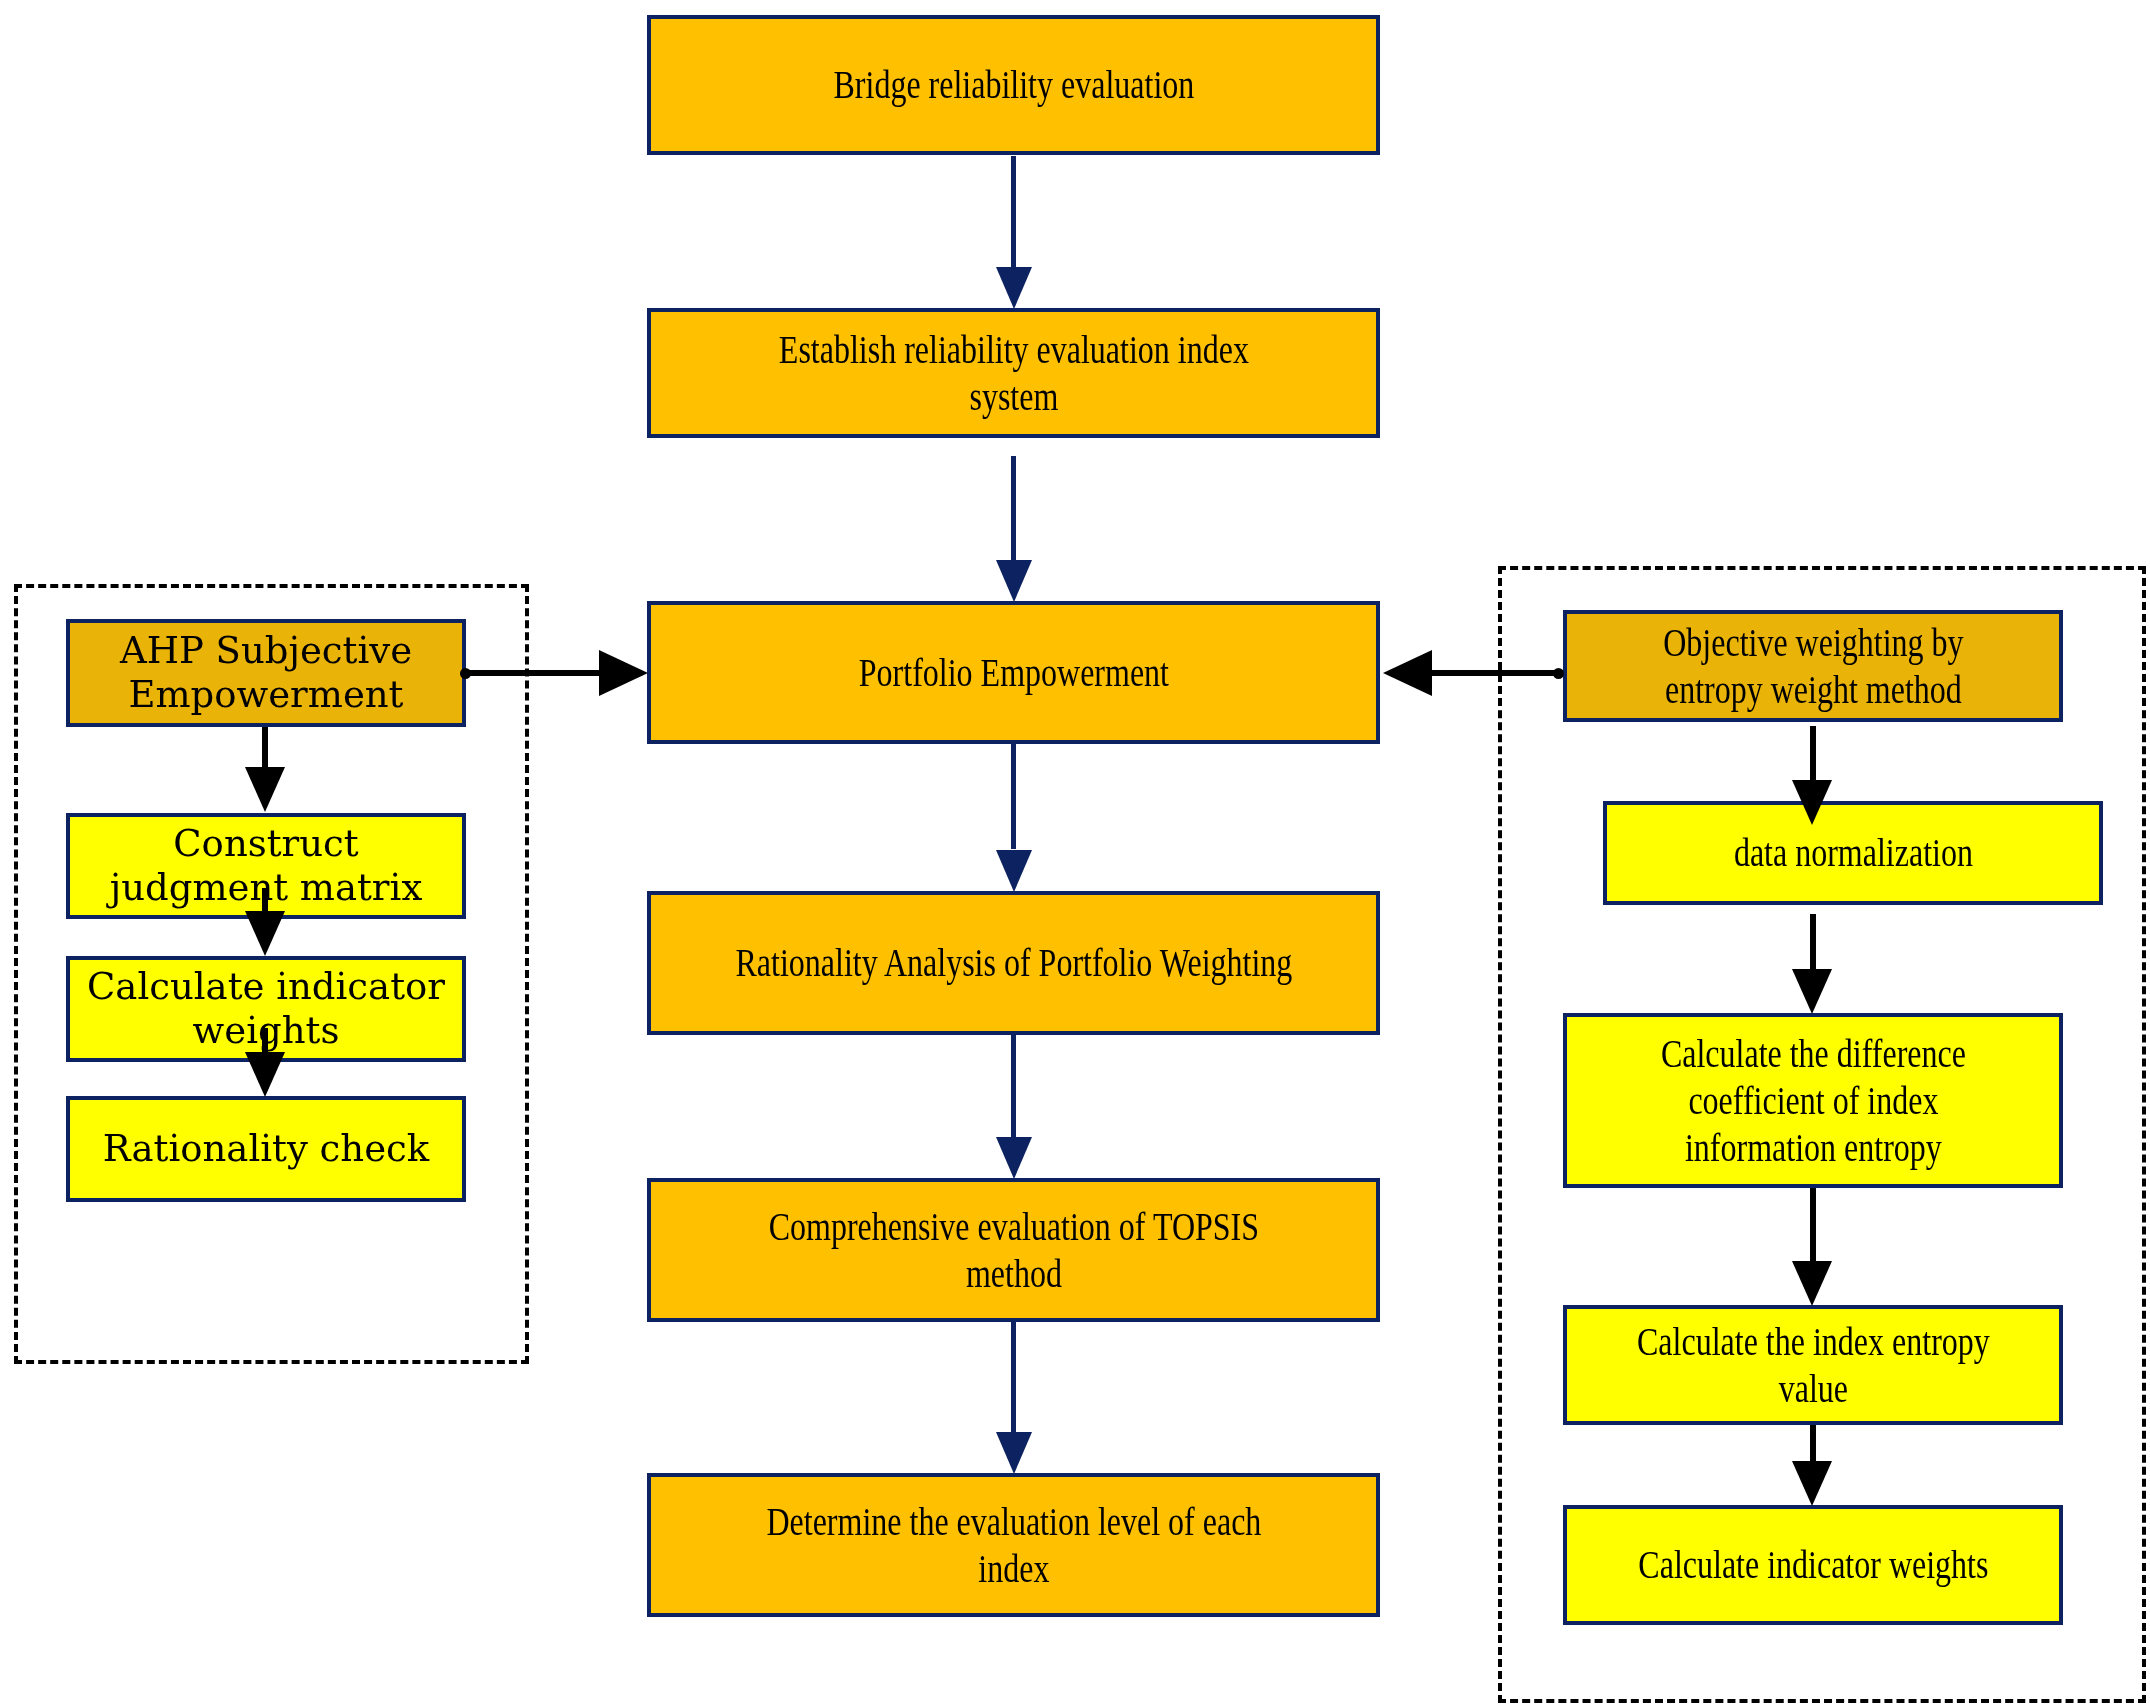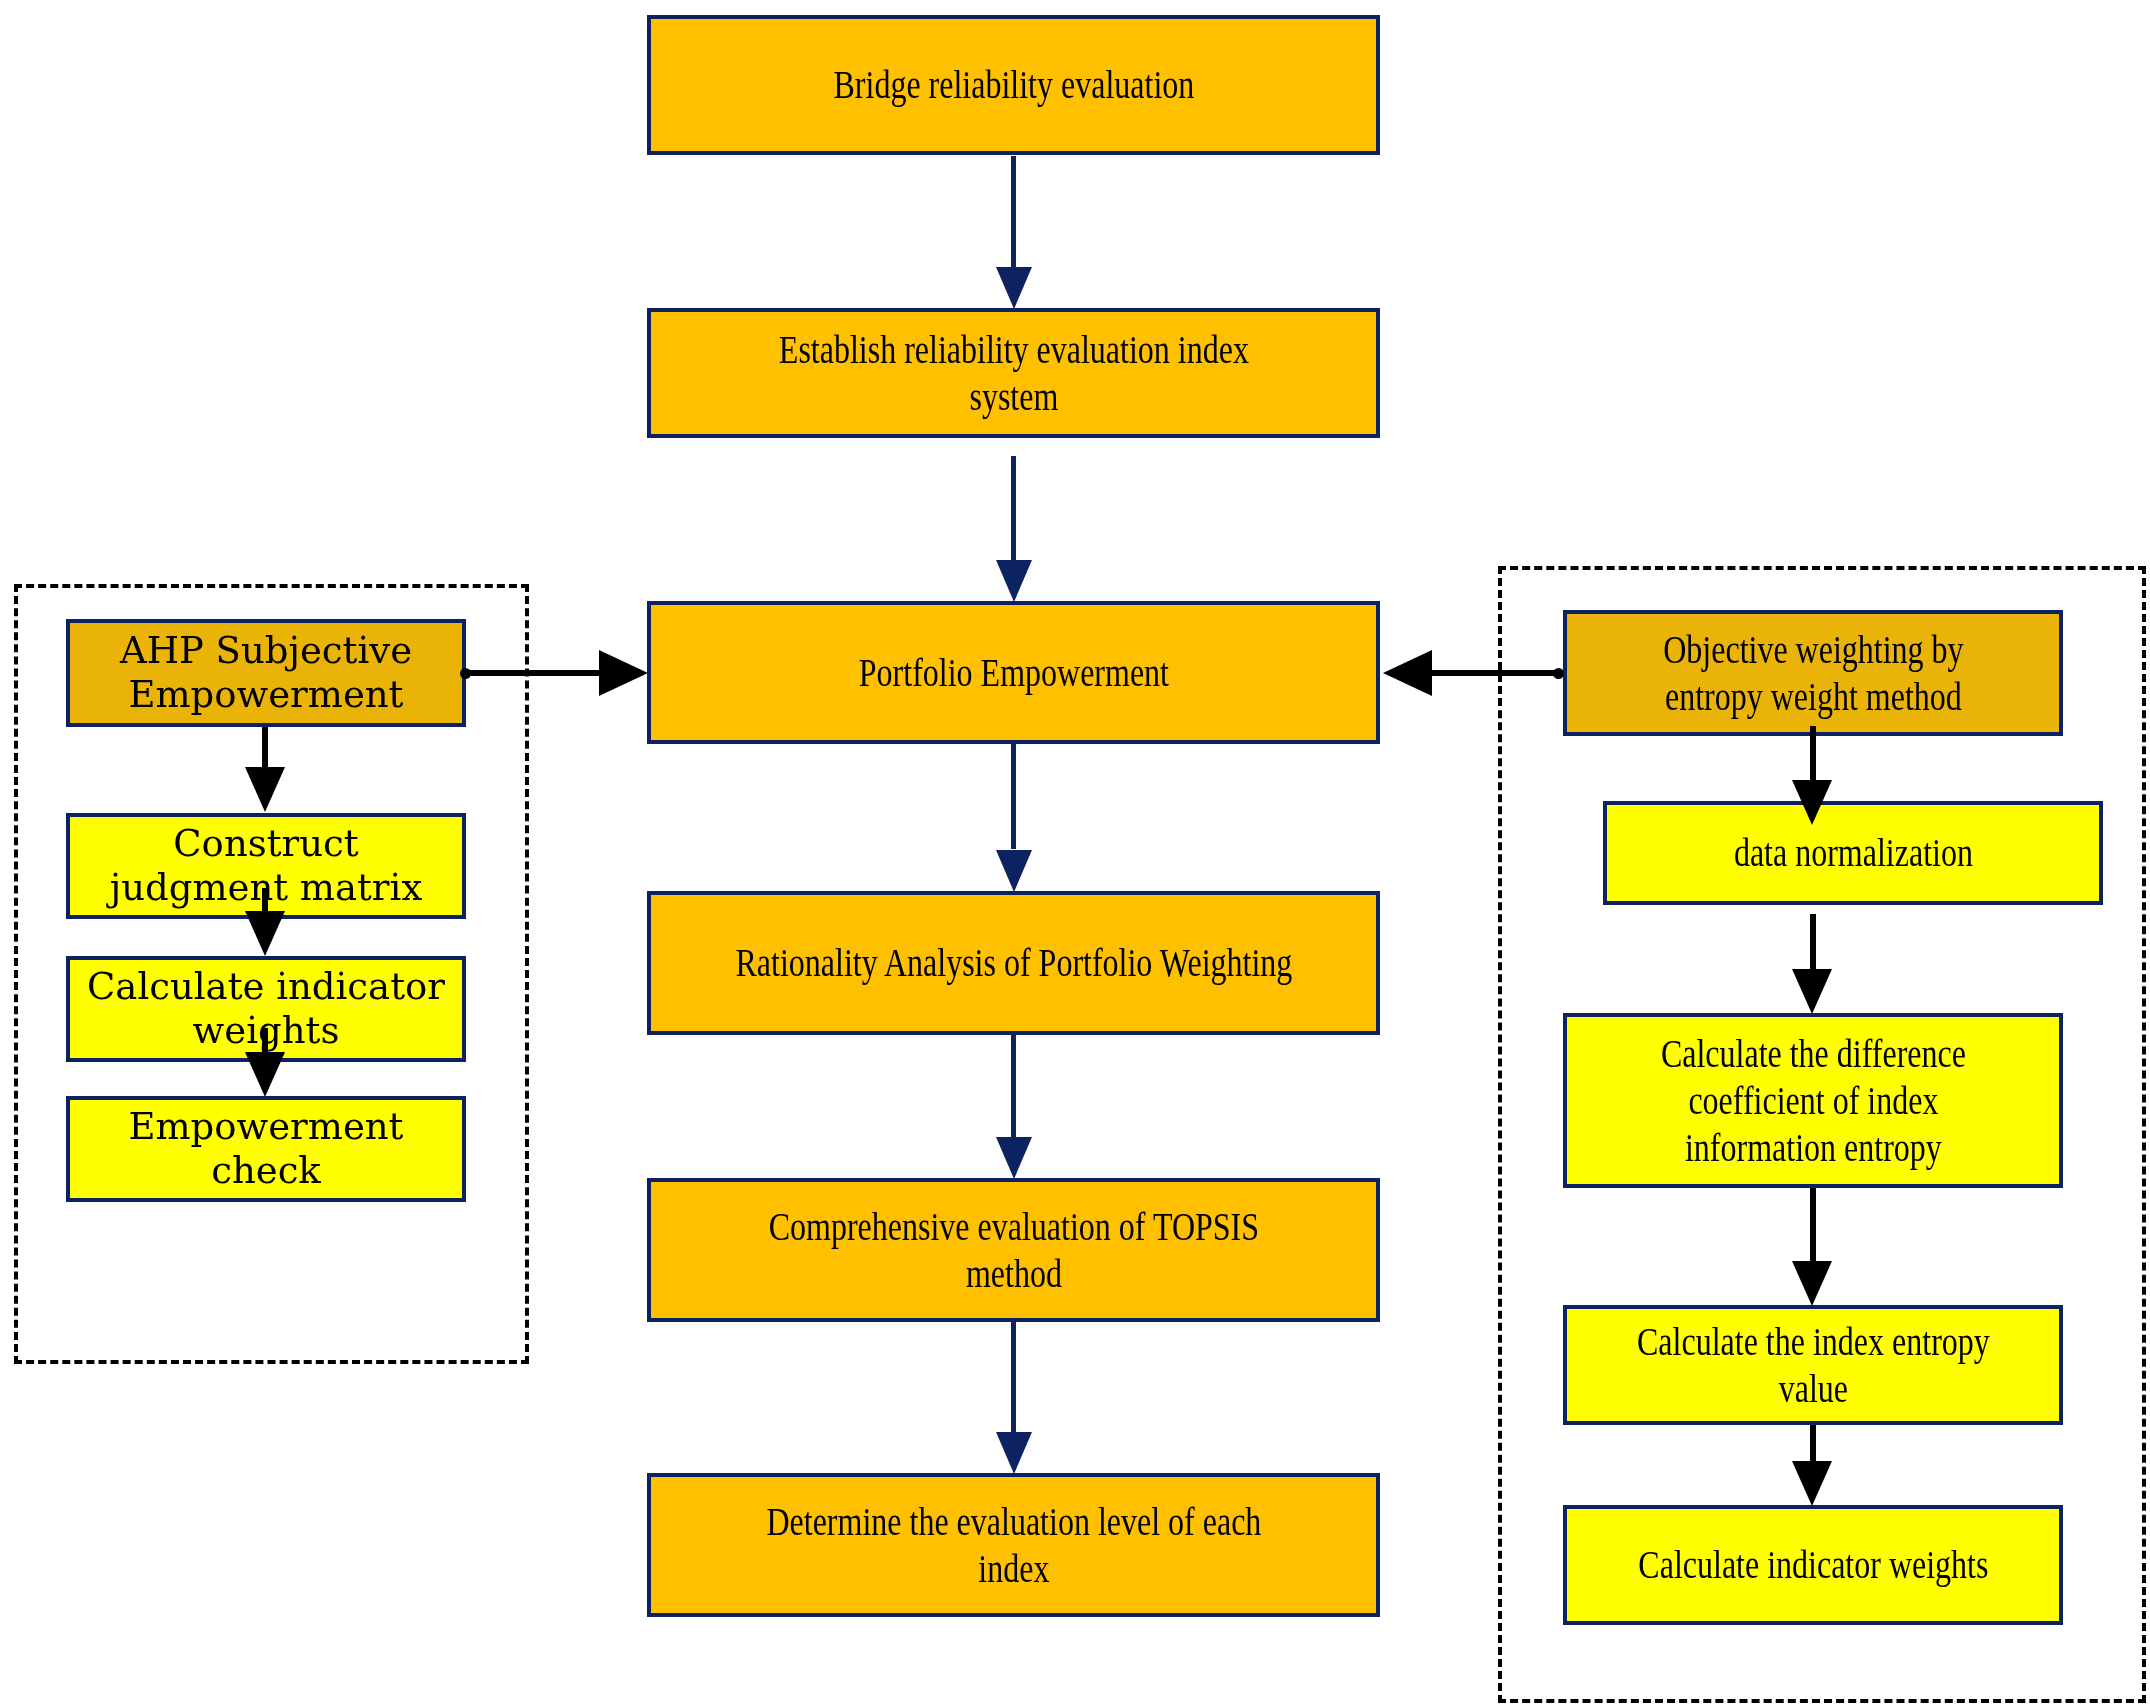--- a/index.html
+++ b/index.html
@@ -120,41 +120,41 @@
 
   <div class="node yellow" style="left:66px;top:813px;width:400px;height:106px;">
     <span class="lbl wide multi" style="font-size:37px;">Construct judgment matrix</span>
   </div>
 
   <div class="node yellow" style="left:66px;top:956px;width:400px;height:106px;">
     <span class="lbl wide multi" style="font-size:37px;">Calculate indicator weights</span>
   </div>
 
   <div class="node yellow" style="left:66px;top:1096px;width:400px;height:106px;">
-    <span class="lbl wide" style="font-size:37px;">Empowerment check</span>
+    <span class="lbl wide" style="font-size:37px;">Rationality check</span>
   </div>
 
   <div class="vline blk" style="left:262px;top:727px;height:47px;"></div>
   <div class="arrowdown blk" style="left:245px;top:767px;"></div>
 
   <div class="vline blk" style="left:262px;top:918px;height:0px;"></div>
   <div class="vline blk" style="left:262px;top:888px;height:30px;"></div>
   <div class="vline blk" style="left:262px;top:918px;height:0;"></div>
   <div class="vline blk" style="left:262px;top:918px;height:0.7px;"></div>
   <div class="vline blk" style="left:262px;top:888px;height:31.5px;"></div>
   <div class="arrowdown blk" style="left:245px;top:911px;"></div>
 
   <div class="vline blk" style="left:262px;top:1028px;height:38px;"></div>
   <div class="arrowdown blk" style="left:245px;top:1052px;"></div>
 
   <div class="dot" style="left:460px;top:668px;"></div>
   <div class="hline" style="left:465px;top:670px;width:149px;"></div>
   <div class="arrowright" style="left:599px;top:650px;"></div>
 
-  <div class="node green" style="left:1563px;top:610px;width:500px;height:126px;justify-content:center;">
+  <div class="node green" style="left:1563px;top:610px;width:500px;height:112px;justify-content:center;">
     <span class="lbl cond multi" style="font-size:40px;">Objective weighting by entropy weight method</span>
   </div>
 
   <div class="node yellow" style="left:1563px;top:801px;width:500px;height:104px;margin-left:40px;">
     <span class="lbl cond" style="font-size:40px;">data normalization</span>
   </div>
 
   <div class="node yellow" style="left:1563px;top:1013px;width:500px;height:175px;">
     <span class="lbl cond multi" style="font-size:40px;">Calculate the difference coefficient of index information entropy</span>
   </div>

